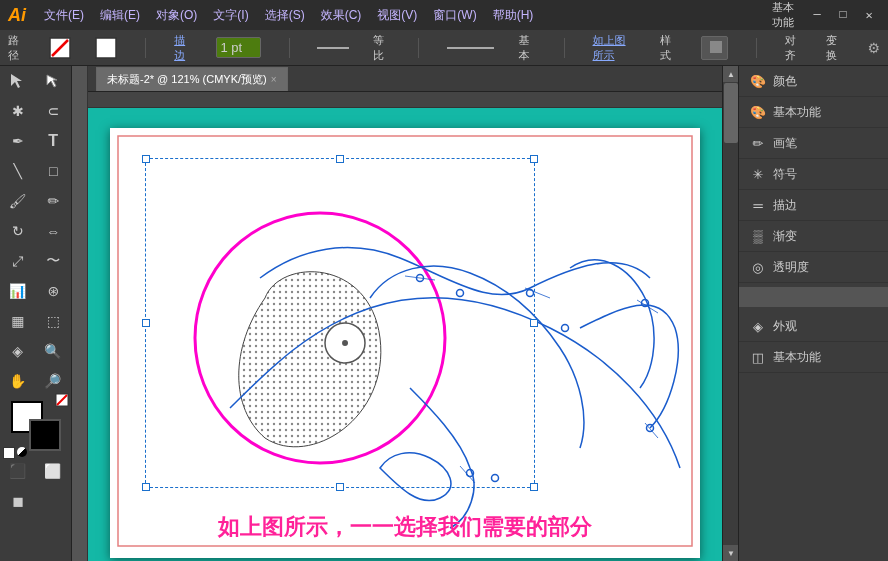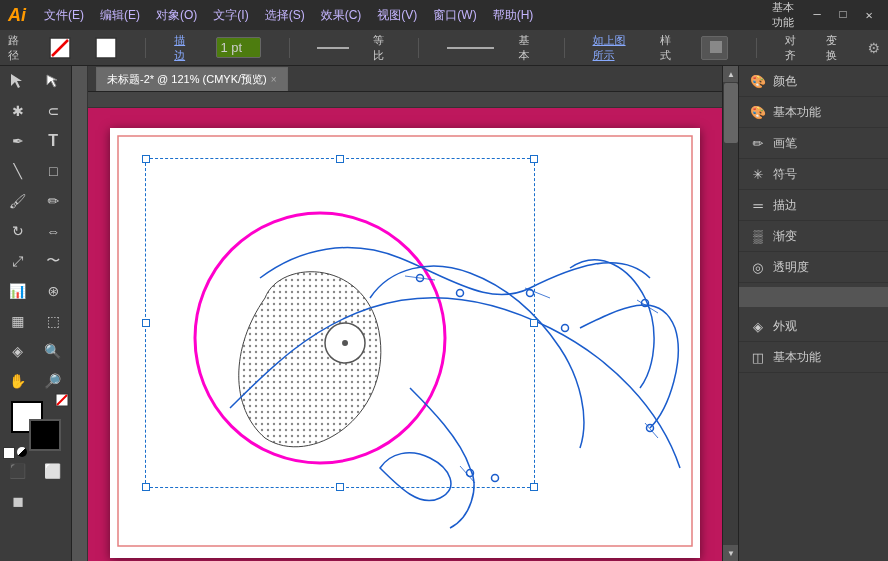--- a/index.html
+++ b/index.html
@@ -30,21 +30,21 @@
     #left-toolbar { width: 72px; background: #3c3c3c; display: flex; flex-direction: column; border-right: 1px solid #222; flex-shrink: 0; }
     .tool-row { display: flex; }
     .tool-btn { width: 36px; height: 30px; display: flex; align-items: center; justify-content: center; cursor: pointer; color: #ccc; font-size: 14px; }
     .tool-btn svg { width: 18px; height: 18px; }
     .color-box { width: 72px; height: 60px; display: flex; align-items: center; justify-content: center; padding: 6px; }
     .color-swatch { position: relative; width: 50px; height: 50px; }
     .color-swatch .fg { width: 32px; height: 32px; background: white; border: 2px solid #000; position: absolute; top: 0; left: 0; }
     .color-swatch .bg { width: 32px; height: 32px; background: black; border: 2px solid #555; position: absolute; bottom: 0; right: 0; }
 
     
-    #canvas-area { flex: 1; display: flex; flex-direction: column; background: #be185d; overflow: hidden; }
+    #canvas-area { flex: 1; display: flex; flex-direction: column; background: #14b8a6; overflow: hidden; }
     #tab-bar { height: 26px; background: #3c3c3c; display: flex; align-items: flex-end; padding-left: 8px; border-bottom: 1px solid #222; }
     .tab { background: #555; padding: 4px 10px; font-size: 11px; color: #ccc; cursor: pointer; border-top: 1px solid #666; border-left: 1px solid #666; border-right: 1px solid #666; display: flex; align-items: center; gap: 4px; }
     .tab.active { background: #6b6b6b; color: #fff; }
     .tab-close { font-size: 10px; color: #aaa; cursor: pointer; }
 
     #canvas-wrapper { flex: 1; overflow: auto; display: flex; justify-content: center; align-items: flex-start; padding: 20px; }
     #artboard { background: white; width: 590px; min-height: 430px; position: relative; box-shadow: 0 2px 10px rgba(0,0,0,0.5); }
 
     
     #selection-box { position: absolute; top: 30px; left: 35px; width: 390px; height: 330px; border: 1px dashed #1a6fcc; pointer-events: none; }
@@ -286,20 +286,23 @@
           <div class="handle tl"></div>
           <div class="handle tc"></div>
           <div class="handle tr"></div>
           <div class="handle ml"></div>
           <div class="handle mr"></div>
           <div class="handle bl"></div>
           <div class="handle bc"></div>
           <div class="handle br"></div>
         </div>
 
+        <div id="caption">
+          <span style="color:#ff2299;font-size:22px;font-weight:bold;">如上图所示，一一选择我们需要的部分</span>
+        </div>
       </div>
     </div>
   </div>
 
   <div id="scrollbar" style="display:flex;flex-direction:column;">
     <div class="scroll-btn">▲</div>
     <div class="scroll-track">
       <div class="scroll-thumb"></div>
     </div>
     <div class="scroll-btn">▼</div>

